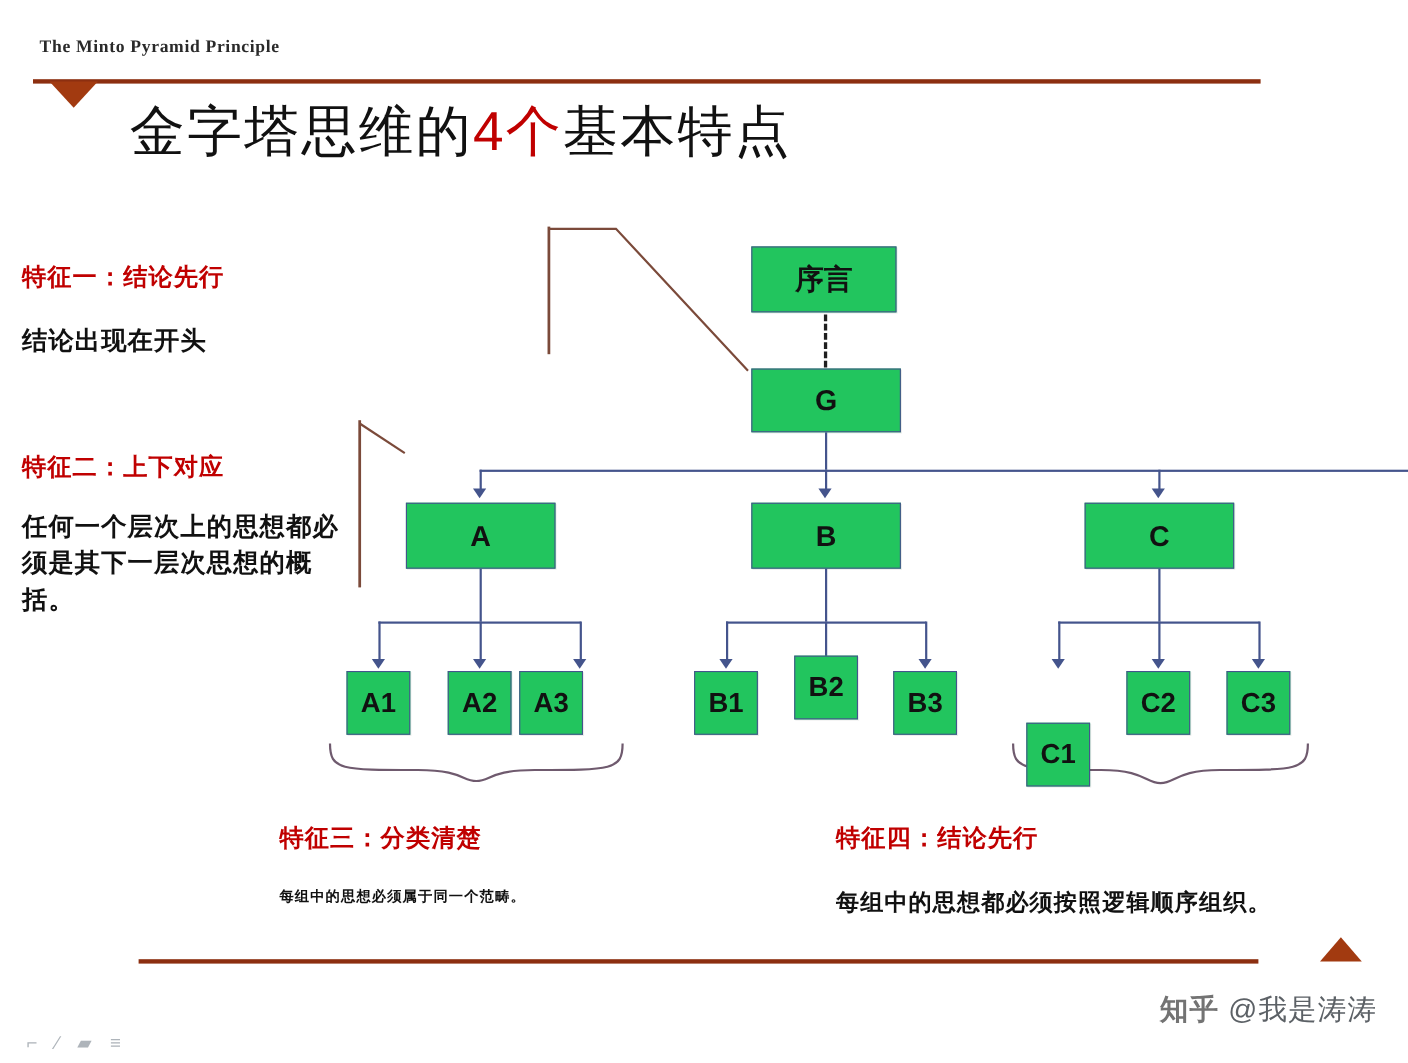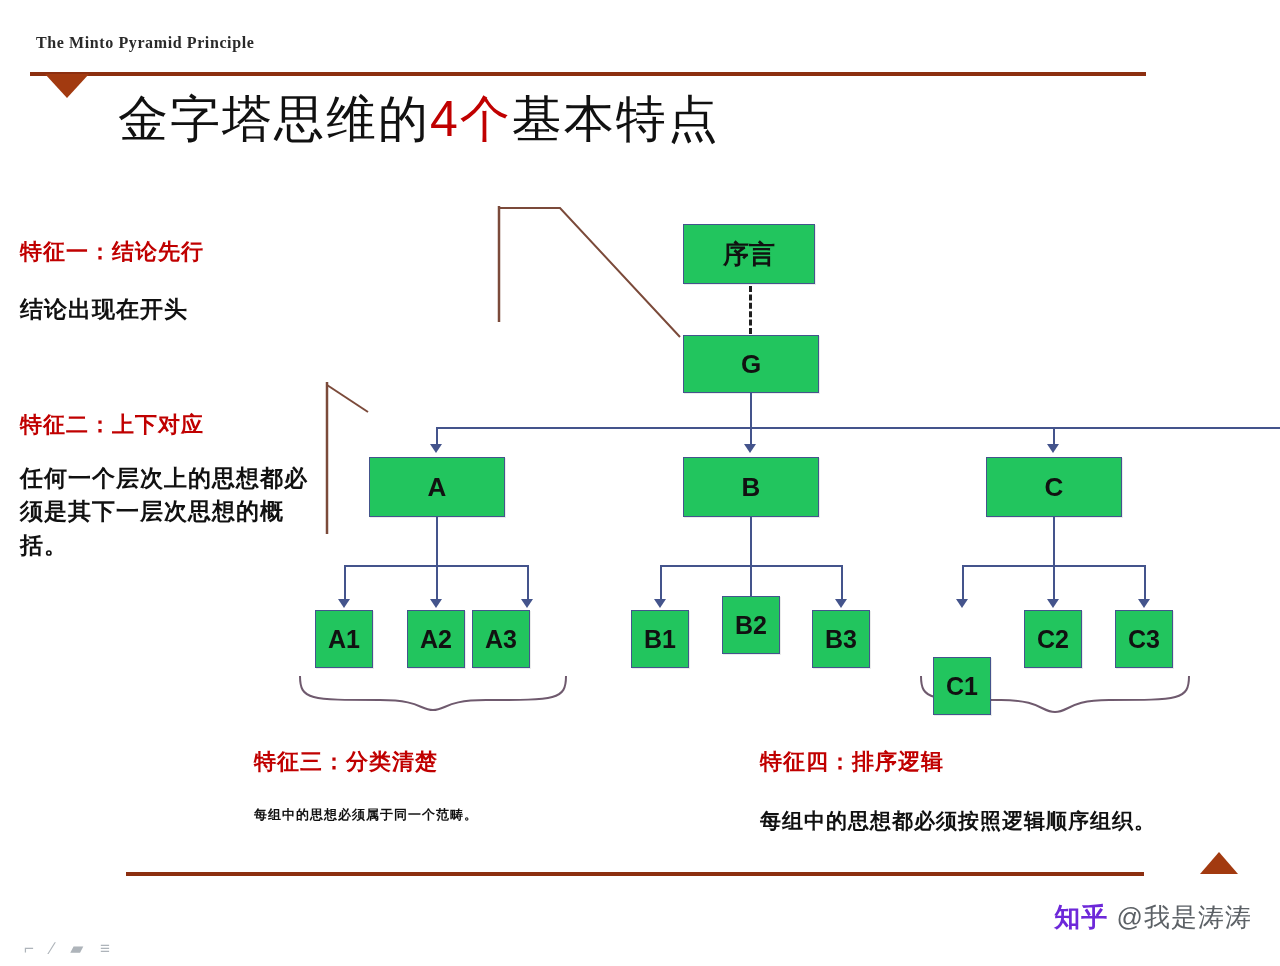--- a/index.html
+++ b/index.html
@@ -145,21 +145,21 @@
   
   #watermark {
     position: absolute;
     right: 28px;
     top: 900px;
     font-size: 26px;
     color: #5c6166;
     white-space: nowrap;
     letter-spacing: 1px;
   }
-  #watermark .zhihu { font-weight: bold; color: #6d28d9; }
+  #watermark .zhihu { font-weight: bold; color: #737373; }
 
   #bottom-strip {
     position: absolute;
     left: 24px;
     top: 938px;
     width: 130px;
     height: 22px;
     color: #aeb4ba;
     font-size: 17px;
     letter-spacing: 6px;
@@ -176,21 +176,21 @@
 
 <div class="feature-heading" id="feature-1-heading">特征一：结论先行</div>
 <div class="feature-body" id="feature-1-body">结论出现在开头</div>
 
 <div class="feature-heading" id="feature-2-heading">特征二：上下对应</div>
 <div class="feature-body" id="feature-2-body">任何一个层次上的思想都必须是其下一层次思想的概括。</div>
 
 <div class="feature-heading" id="feature-3-heading">特征三：分类清楚</div>
 <div class="feature-body" id="feature-3-body">每组中的思想必须属于同一个范畴。</div>
 
-<div class="feature-heading" id="feature-4-heading">特征四：排序逻辑</div>
+<div class="feature-heading" id="feature-4-heading">特征四：结论先行</div>
 <div class="feature-body" id="feature-4-body">每组中的思想都必须按照逻辑顺序组织。</div>
 
 <svg class="overlay" viewBox="0 0 1280 966">
 
   <path d="M499 206 L499 322" stroke="#7b4a3a" stroke-width="2.5" fill="none"></path>
   <path d="M499 208 L560 208 L680 337" stroke="#7b4a3a" stroke-width="2" fill="none"></path>
 
   <path d="M327 382 L327 534" stroke="#7b4a3a" stroke-width="2.5" fill="none"></path>
   <path d="M327 385 L368 412" stroke="#7b4a3a" stroke-width="2" fill="none"></path>
 

